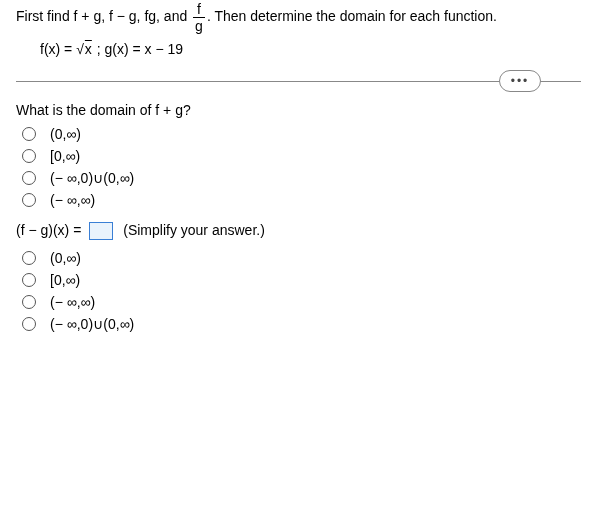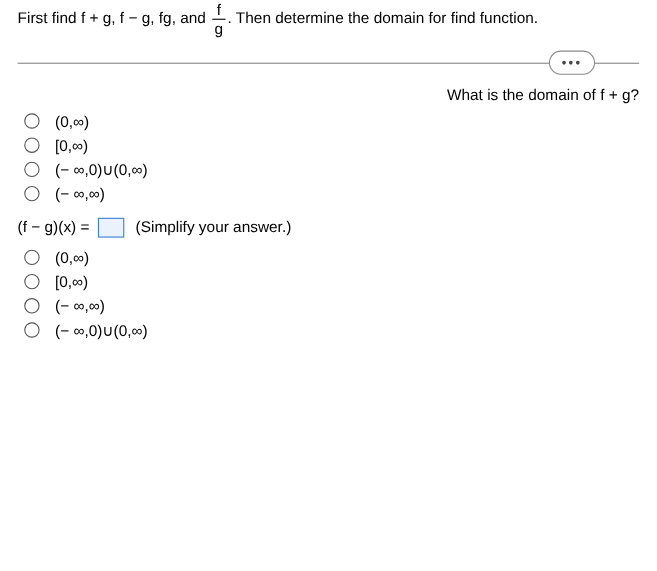--- a/index.html
+++ b/index.html
@@ -52,21 +52,21 @@
     .answer-box {
       display: inline-block;
       width: 24px;
       height: 18px;
       border: 1px solid #3a7fd5;
       background: #eaf3fc;
       vertical-align: middle;
       margin: 0 4px;
     }
     .hint { margin-left: 6px; }
-    .question { margin: 10px 0 8px; text-align: right; }
+    .question { margin: 10px 0 8px; }
     .option-row {
       display: flex;
       align-items: center;
       margin: 6px 0 6px 6px;
       cursor: pointer;
     }
     .radio {
       width: 14px;
       height: 14px;
       border: 1.5px solid #555;
@@ -74,21 +74,24 @@
       margin-right: 14px;
       flex-shrink: 0;
     }
     .block2 { margin-top: 9px; }
   </style>
 </head>
 <body>
 
 <div class="container">
   <div class="prompt-line">
-    <span>First find f + g, f − g, fg, and </span><span class="frac"><span class="num">f</span><span class="den">g</span></span><span>. Then determine the domain for find function.</span>
+    <span>First find f + g, f − g, fg, and </span><span class="frac"><span class="num">f</span><span class="den">g</span></span><span>. Then determine the domain for each function.</span>
+  </div>
+  <div class="indent">
+    <span>f(x) = </span><span>√</span><span class="sqrt">x</span><span> ; g(x) = x − 19</span>
   </div>
 
   <div class="hr-wrap">
     <hr class="sep">
     <div class="ellip">
         <span>•••</span>
       </div>
   </div>
 
   <div class="question">What is the domain of f + g?</div>

